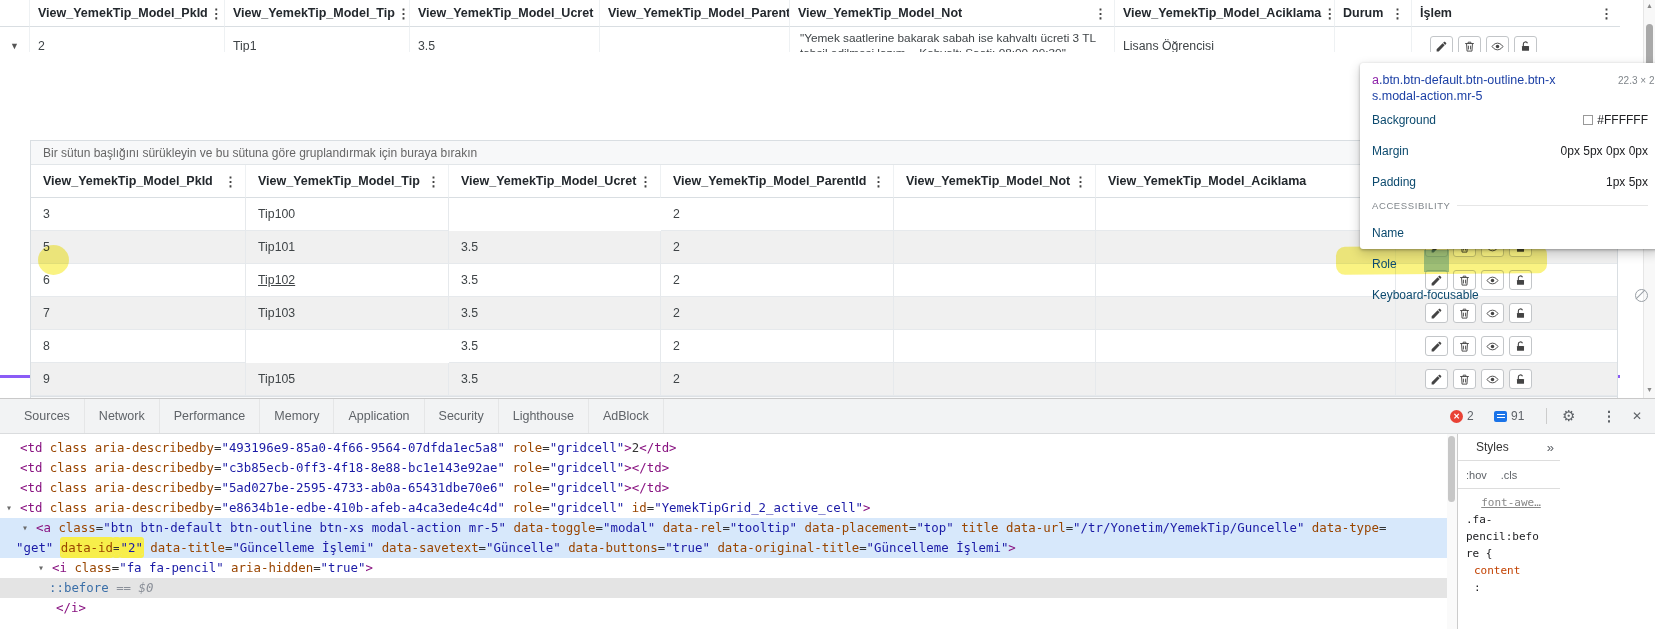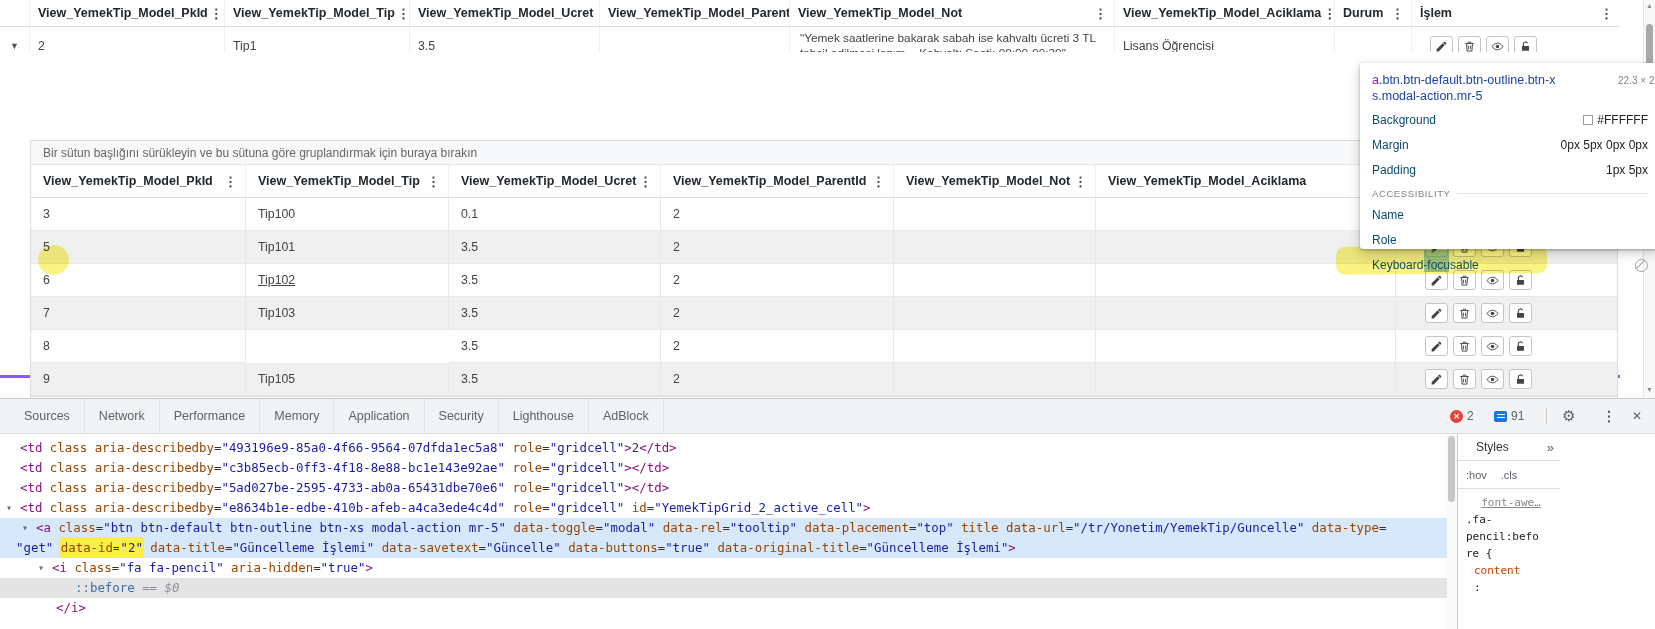--- a/index.html
+++ b/index.html
@@ -92,21 +92,21 @@
           padding:5px 4px 0 8px;color:#202124}
   #sblink{text-align:center;color:#888;text-decoration:underline;cursor:pointer}
   .prop{color:#c24100;padding-left:8px}
   
   #tip{position:absolute;left:1360px;top:63px;width:300px;height:186px;background:#fff;z-index:100;
        border-radius:3px;box-shadow:0 1px 3px rgba(0,0,0,.28),0 4px 12px rgba(0,0,0,.2);
        padding:9px 12px;box-sizing:border-box;font-size:12px}
   #tipsel{font-size:12.5px;line-height:16px;width:232px;word-break:break-all;color:#1b3fa5;font-weight:500}
   #tipsel .tag{color:#8c1fa8}
   #tip .dims{position:absolute;right:0;top:12px;color:#80868b;font-size:10px}
-  .trow{display:flex;justify-content:space-between;line-height:18px;margin-top:7px}
+  .trow{display:flex;justify-content:space-between;line-height:18px;margin-top:13px}
   .trow .lb{color:#0c4a6e}.trow .vl{color:#202124;display:flex;align-items:center;gap:4px}
   .swatch{display:inline-block;width:10px;height:10px;border:1px solid #999;background:#fff;box-sizing:border-box}
   #acc{display:flex;align-items:center;gap:6px;margin-top:9px}
   #acc .t{font-size:9.5px;letter-spacing:.6px;color:#80868b}
   #acc .ln{flex:1;height:1px;background:#e6e6e6}
   .nosym{width:11px;height:11px;border:1.3px solid #9aa0a6;border-radius:50%;position:relative;flex:0 0 auto}
   .nosym::after{content:"";position:absolute;left:-2px;top:4px;width:13px;height:1.3px;
                 background:#9aa0a6;transform:rotate(-45deg)}
   
   .marker{position:absolute;background:rgba(247,235,54,.62);mix-blend-mode:multiply;z-index:60;pointer-events:none}
@@ -256,21 +256,20 @@
         </div>
       <div class="dh" style="left:1065px;width:300px">
           <span>View_YemekTip_Model_Aciklama</span>
           <span class="kebab">⋮</span>
         </div>
       <div class="dh" style="left:1365px;width:221px;border-right:none"></div>
       <div id="dgrows">
           <div class="drow" style="top: 57px;">
             <div class="dc" style="left: 0px; width: 215px;">3</div>
             <div class="dc" style="left: 215px; width: 203px;">Tip100</div>
-            <div class="dc" style="left: 418px; width: 212px;">0.1</div>
             <div class="dc" style="left: 630px; width: 233px;">2</div>
             <div class="dc" style="left: 863px; width: 202px;"></div>
             <div class="dc" style="left: 1065px; width: 300px;"></div>
             <div class="dc dact" style="left: 1365px; width: 221px; border-right: none;">
               <span class="icons">
                 <span class="ibtn">
                   <svg width="13" height="13" viewBox="0 0 24 24">
                     <use href="#sym-pencil"></use>
                   </svg>
                 </span>
@@ -514,21 +513,21 @@
     <span class="dtic" style="left:1632px;font-size:12px">✕</span>
   </div>
   <div id="code">
       <div class="cl" style="padding-left: 20px;"><span class="ct">&lt;td </span><span class="ca">class</span><span class="cp"> </span><span class="ca">aria-describedby</span><span class="cp">=</span><span class="cv">"493196e9-85a0-4f66-9564-07dfda1ec5a8"</span><span class="cp"> </span><span class="ca">role</span><span class="cp">=</span><span class="cv">"gridcell"</span><span class="ct">&gt;</span><span class="cp">2</span><span class="ct">&lt;/td&gt;</span></div>
       <div class="cl" style="padding-left: 20px;"><span class="ct">&lt;td </span><span class="ca">class</span><span class="cp"> </span><span class="ca">aria-describedby</span><span class="cp">=</span><span class="cv">"c3b85ecb-0ff3-4f18-8e88-bc1e143e92ae"</span><span class="cp"> </span><span class="ca">role</span><span class="cp">=</span><span class="cv">"gridcell"</span><span class="ct">&gt;</span><span class="ct">&lt;/td&gt;</span></div>
       <div class="cl" style="padding-left: 20px;"><span class="ct">&lt;td </span><span class="ca">class</span><span class="cp"> </span><span class="ca">aria-describedby</span><span class="cp">=</span><span class="cv">"5ad027be-2595-4733-ab0a-65431dbe70e6"</span><span class="cp"> </span><span class="ca">role</span><span class="cp">=</span><span class="cv">"gridcell"</span><span class="ct">&gt;</span><span class="ct">&lt;/td&gt;</span></div>
       <div class="cl" style="padding-left: 20px;"><span class="ccaret" style="left: 6px;">▾</span><span class="ct">&lt;td </span><span class="ca">class</span><span class="cp"> </span><span class="ca">aria-describedby</span><span class="cp">=</span><span class="cv">"e8634b1e-edbe-410b-afeb-a4ca3ede4c4d"</span><span class="cp"> </span><span class="ca">role</span><span class="cp">=</span><span class="cv">"gridcell"</span><span class="cp"> </span><span class="ca">id</span><span class="cp">=</span><span class="cv">"YemekTipGrid_2_active_cell"</span><span class="ct">&gt;</span></div>
       <div class="cl sel" style="padding-left: 36px;"><span class="ccaret" style="left: 22px;">▾</span><span class="ct">&lt;a </span><span class="ca">class</span><span class="cp">=</span><span class="cv">"btn btn-default btn-outline btn-xs modal-action mr-5"</span><span class="cp"> </span><span class="ca">data-toggle</span><span class="cp">=</span><span class="cv">"modal"</span><span class="cp"> </span><span class="ca">data-rel</span><span class="cp">=</span><span class="cv">"tooltip"</span><span class="cp"> </span><span class="ca">data-placement</span><span class="cp">=</span><span class="cv">"top"</span><span class="cp"> </span><span class="ca">title</span><span class="cp"> </span><span class="ca">data-url</span><span class="cp">=</span><span class="cv">"/tr/Yonetim/YemekTip/Guncelle"</span><span class="cp"> </span><span class="ca">data-type</span><span class="cp">=</span></div>
       <div class="cl sel" style="padding-left: 16px;"><span class="cv">"get"</span><span class="cp"> </span><span class="ca hl">data-id</span><span class="cp hl">=</span><span class="cv hl">"2"</span><span class="cp"> </span><span class="ca">data-title</span><span class="cp">=</span><span class="cv">"Güncelleme İşlemi"</span><span class="cp"> </span><span class="ca">data-savetext</span><span class="cp">=</span><span class="cv">"Güncelle"</span><span class="cp"> </span><span class="ca">data-buttons</span><span class="cp">=</span><span class="cv">"true"</span><span class="cp"> </span><span class="ca">data-original-title</span><span class="cp">=</span><span class="cv">"Güncelleme İşlemi"</span><span class="ct">&gt;</span></div>
       <div class="cl" style="padding-left: 52px;"><span class="ccaret" style="left: 38px;">▾</span><span class="ct">&lt;i </span><span class="ca">class</span><span class="cp">=</span><span class="cv">"fa fa-pencil"</span><span class="cp"> </span><span class="ca">aria-hidden</span><span class="cp">=</span><span class="cv">"true"</span><span class="ct">&gt;</span></div>
-      <div class="cl gray" style="padding-left: 75px;"><span class="cps">::before</span><span class="cd"> == $0</span></div>
+      <div class="cl gray" style="padding-left: 49px;"><span class="cps">::before</span><span class="cd"> == $0</span></div>
       <div class="cl" style="padding-left: 56px;"><span class="ct">&lt;/i&gt;</span></div>
     </div>
   <div id="csb">
       <span class="th"></span>
     </div>
   <div id="sbar">
     <div id="sbtabs">
       <span>Styles</span>
       <span id="sbmore">»</span>
     </div>

